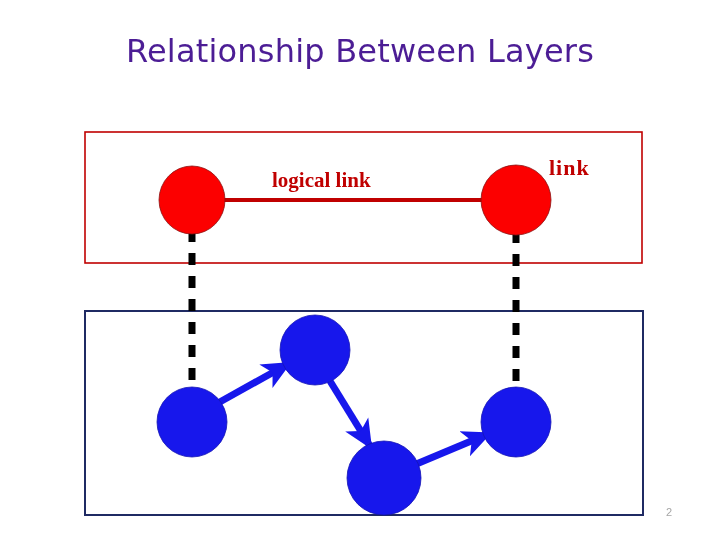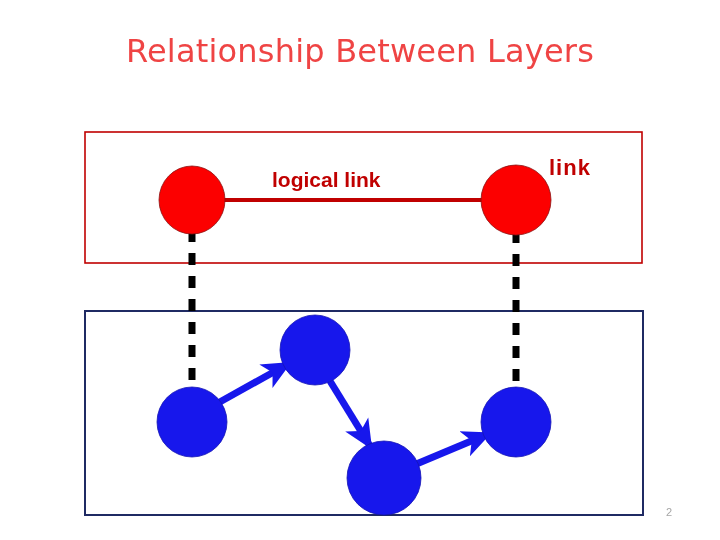--- a/index.html
+++ b/index.html
@@ -21,33 +21,33 @@
   #slide-title {
     position: absolute;
     left: 0;
     top: 32px;
     width: 720px;
     text-align: center;
     font-family: "DejaVu Sans", sans-serif;
     font-size: 32px;
     font-weight: 400;
     letter-spacing: 0.2px;
-    color: #ef4444;
+    color: #4c1d95;
     white-space: nowrap;
   }
   #diagram {
     position: absolute;
     left: 0;
     top: 0;
     width: 720px;
     height: 540px;
   }
   .layer-label {
     position: absolute;
-    font-family: Liberation Sans, sans-serif;
+    font-family: Liberation Serif, serif;
     font-weight: bold;
     color: #c00000;
     white-space: nowrap;
   }
   #label-logical-link {
     left: 272px;
     top: 168px;
     font-size: 21px;
   }
   #label-name {

